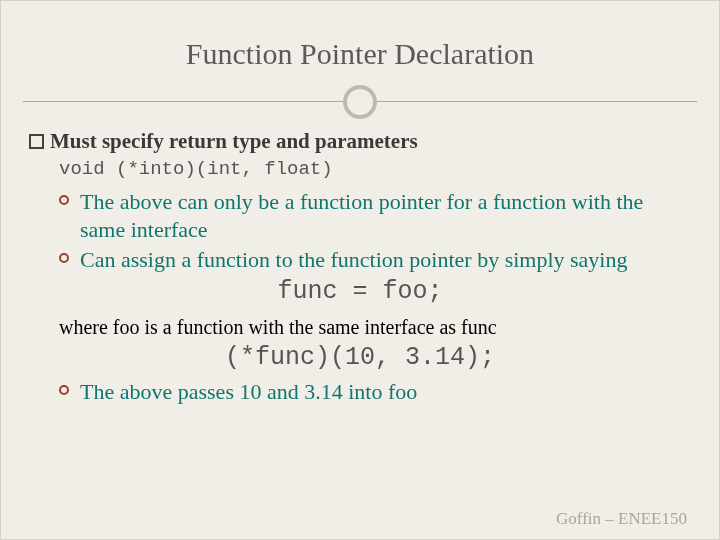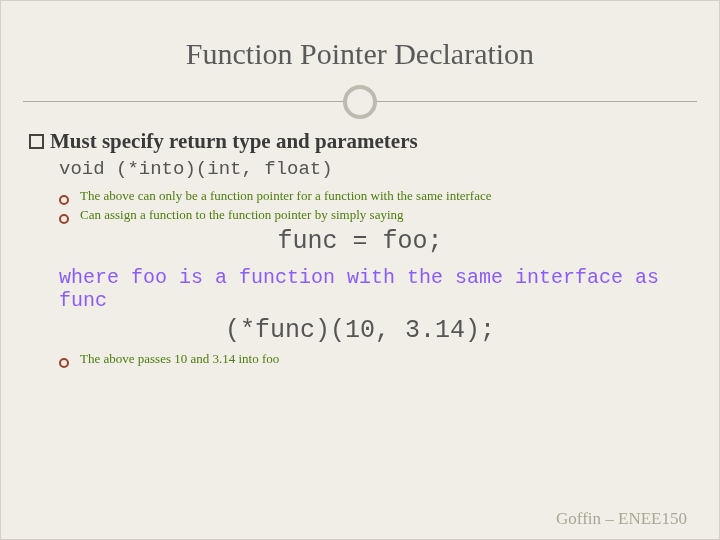--- a/index.html
+++ b/index.html
@@ -66,24 +66,24 @@
   .code {
     font-family: 'Courier New', monospace;
     font-size: 19px;
     color: #555;
     margin: 2px 0 8px 30px;
   }
   .bullet-row {
     display: flex;
     align-items: flex-start;
     margin: 2px 0 2px 30px;
-    font-size: 13px;
+    font-size: 22px;
     line-height: 1.28;
     font-family: Georgia, serif;
-    color: #4d7c0f;
+    color: #0f766e;
   }
   .circle-bullet {
     flex: 0 0 auto;
     width: 10px;
     height: 10px;
     border: 2px solid #9a4229;
     border-radius: 50%;
     margin-top: 7px;
     margin-right: 11px;
   }
@@ -91,22 +91,22 @@
   .code-center {
     font-family: 'Courier New', monospace;
     font-size: 25px;
     text-align: center;
     color: #555;
     margin: 3px 0;
   }
   .plain-line {
     margin-left: 30px;
     font-size: 20px;
-    font-family: Liberation Mono, monospace;
-    color: #8b5cf6;
+    font-family: Liberation Serif, serif;
+    color: #000000;
     margin-top: 10px;
     margin-bottom: 4px;
   }
   .footer {
     position: absolute;
     right: 32px;
     bottom: 10px;
     font-family: Georgia, serif;
     font-size: 17px;
     color: #a9a795;

